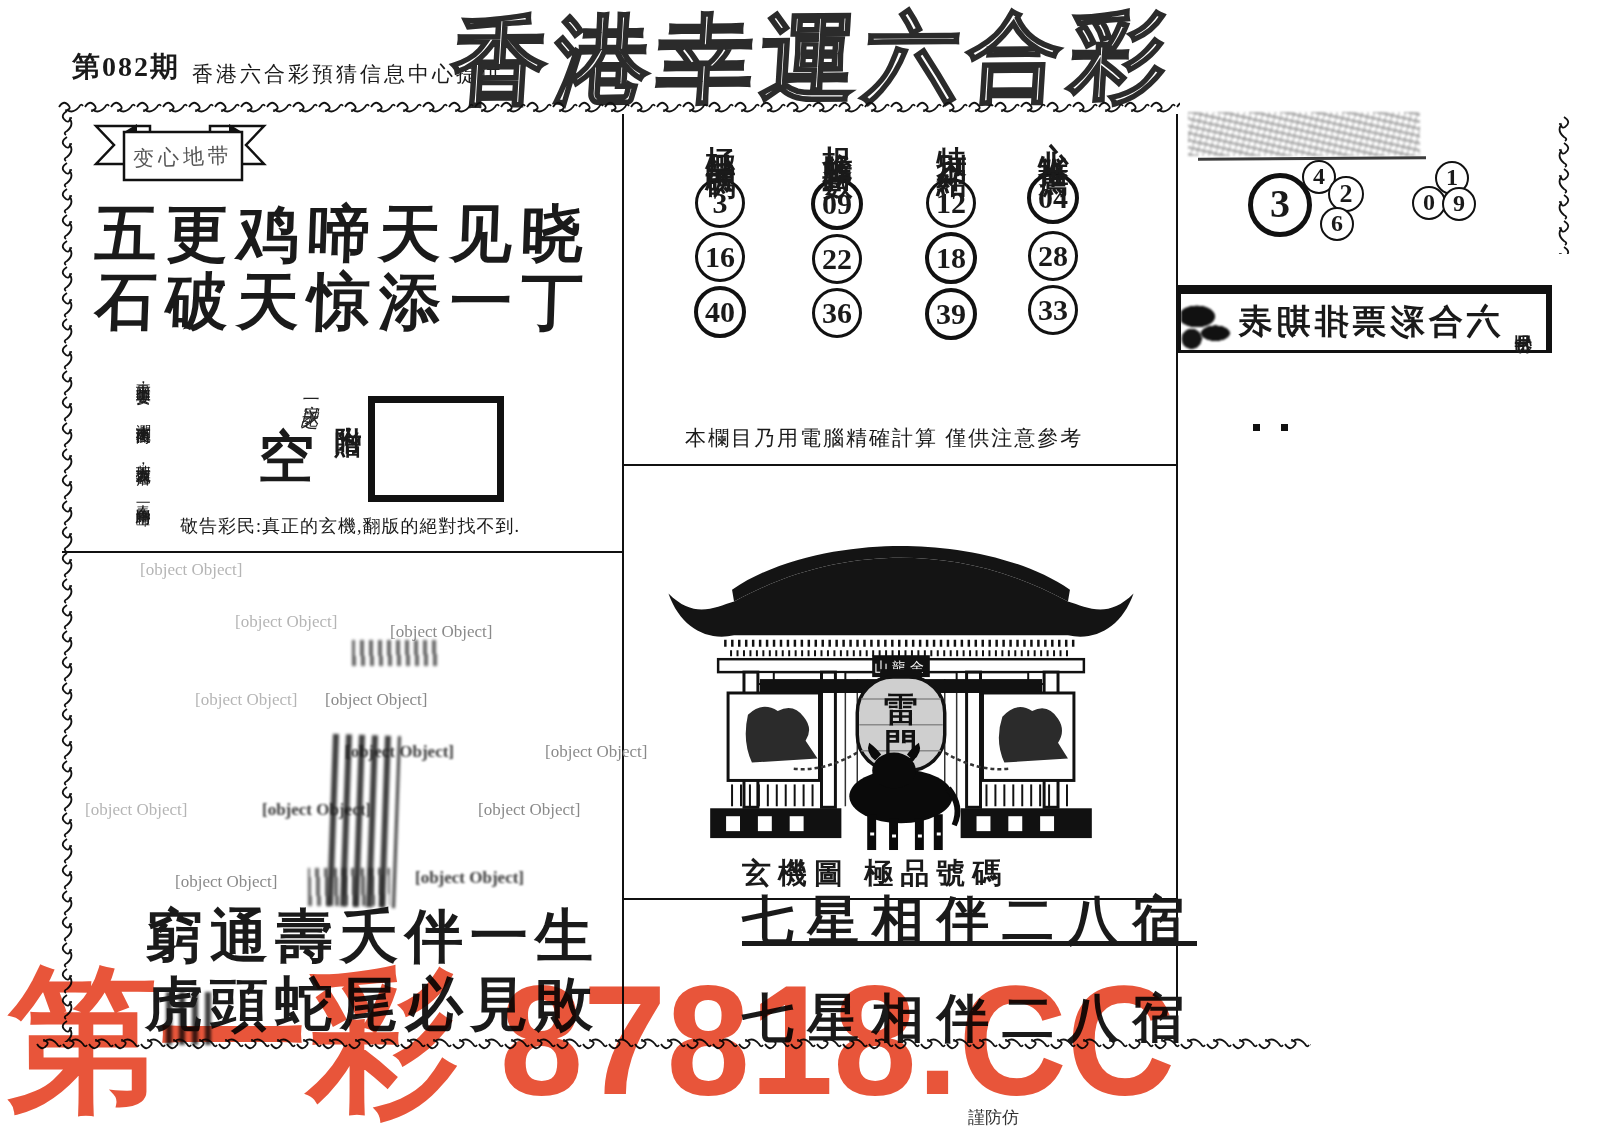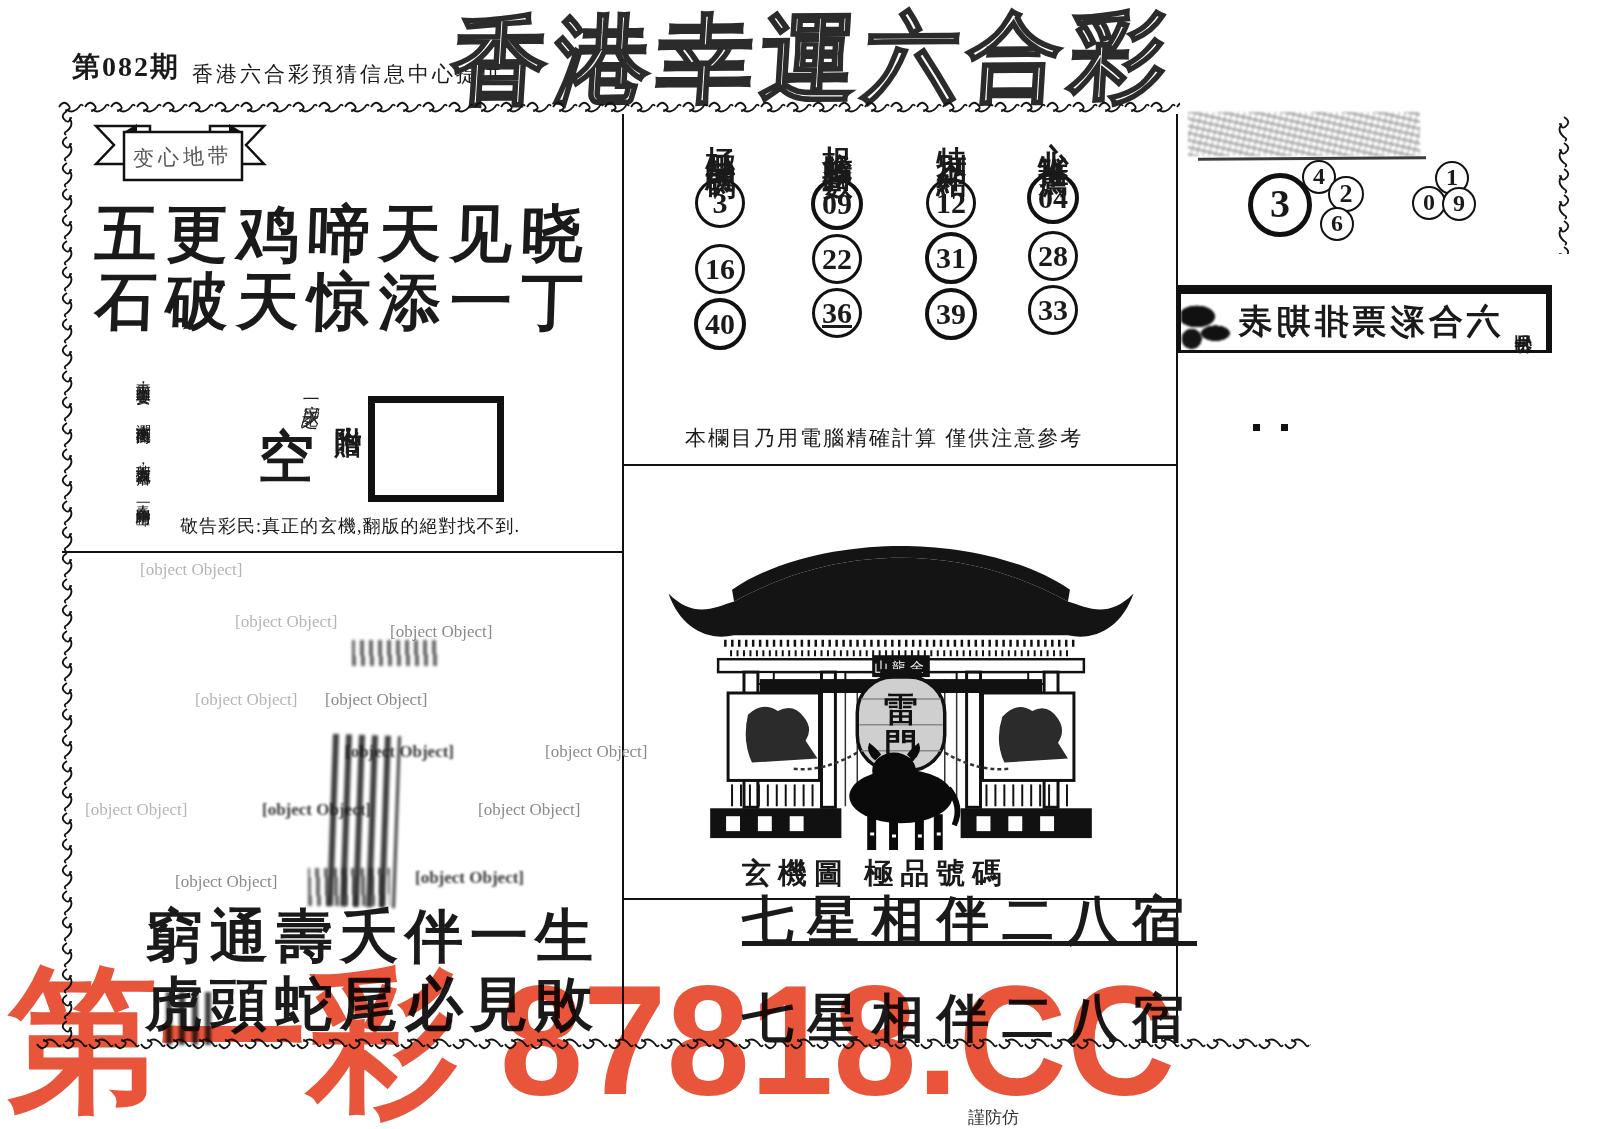--- a/index.html
+++ b/index.html
@@ -167,33 +167,33 @@
 <div class="abs smudge2" style="left:352px;top:640px;width:88px;height:26px;"></div>
 <div class="abs smudge2" style="left:308px;top:868px;width:82px;height:38px;"></div>
 <div class="abs smudge" style="left:166px;top:992px;width:50px;height:53px;"></div>
 
 <div class="abs bottom-big" style="left:145px;top:898px;">窮通壽夭伴一生</div>
 <div class="abs bottom-big" style="left:145px;top:966px;">虎頭蛇尾必見敗</div>
 
 <div class="pred-col" style="left:685px;top:122px;">
   <div class="pred-head">極品號碼</div>
   <span class="circle" style="margin:24px auto 0;">3</span>
-  <span class="circle" style="margin:16px auto 0;">16</span>
+  <span class="circle" style="margin:4px auto 0;">16</span>
   <span class="circle heavy" style="margin:4px auto 0;">40</span>
 </div>
 <div class="pred-col" style="left:802px;top:122px;">
   <div class="pred-head">捉膽路數</div>
   <span class="circle heavy" style="margin:24px auto 0;">09</span>
   <span class="circle" style="margin:4px auto 0;">22</span>
-  <span class="circle" style="margin:4px auto 0;text-decoration:underline;">36</span>
+  <span class="circle" style="margin:4px auto 0;">36</span>
 </div>
 <div class="pred-col" style="left:916px;top:122px;">
   <div class="pred-head">特別介紹</div>
   <span class="circle" style="margin:24px auto 0;">12</span>
-  <span class="circle heavy" style="margin:4px auto 0;">31</span>
+  <span class="circle heavy" style="margin:4px auto 0;">18</span>
   <span class="circle heavy" style="margin:4px auto 0;">39</span>
 </div>
 <div class="pred-col" style="left:1018px;top:118px;">
   <div class="pred-head">心水推薦</div>
   <span class="circle heavy" style="margin:22px auto 0;">04</span>
   <span class="circle" style="margin:7px auto 0;">28</span>
   <span class="circle" style="margin:4px auto 0;">33</span>
 </div>
 <div class="abs footnote" style="left:624px;top:424px;width:520px;">本欄目乃用電腦精確計算 僅供注意參考</div>
 

